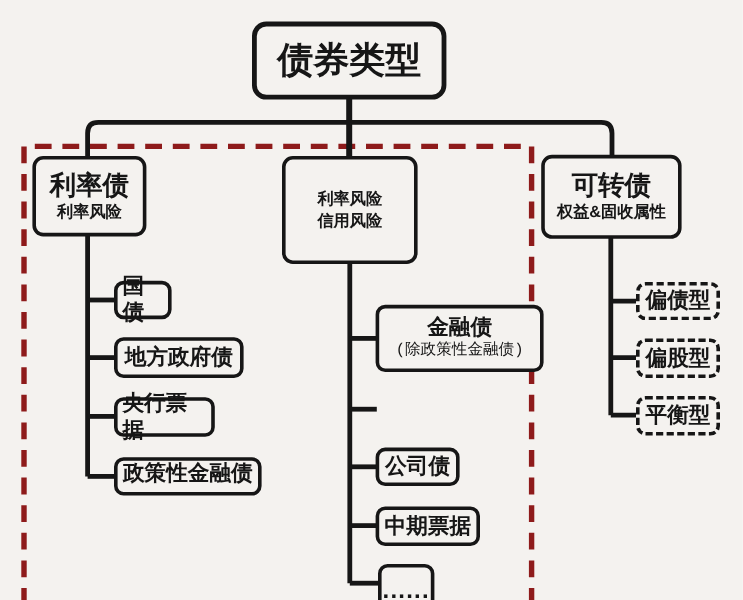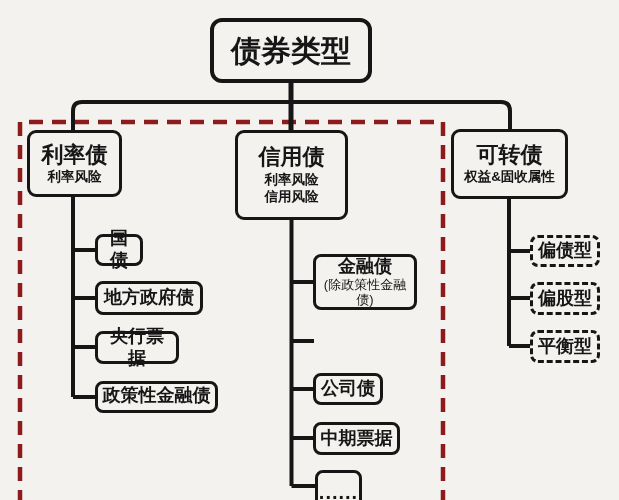--- a/index.html
+++ b/index.html
@@ -28,21 +28,21 @@
     position:absolute;
     box-sizing:border-box;
     background:var(--bg);
     border:3px solid var(--line);
     border-radius:9px;
     color:var(--text);
     display:flex;
     flex-direction:column;
     align-items:center;
     justify-content:center;
-    text-align:center;
+    text-align:left;
     line-height:1.2;
   }
   .root{
     left:210px;top:18px;width:162px;height:65px;
     border-width:4px;border-radius:12px;
     font-size:30px;font-weight:700;
   }
   .branch .t{font-weight:700;font-size:22px;}
   .branch .s{font-weight:700;font-size:13.5px;line-height:1.3;}
   .branch-rate{left:27px;top:130px;width:95px;height:67px;}
@@ -54,21 +54,21 @@
     border-radius:8px;
     padding:0 4px;
   }
   .leaf .note{font-size:13px;font-weight:400;line-height:1.15;}
 
   .l0{left:95px;top:234px;width:48px;height:32px;}
   .l1{left:95px;top:281px;width:108px;height:34px;}
   .l2{left:95px;top:331px;width:84px;height:33px;}
   .l3{left:95px;top:381px;width:123px;height:32px;font-family:Liberation Mono, monospace;}
 
-  .m0{left:313px;top:254px;width:104px;height:56px;}
+  .m0{left:313px;top:254px;width:140px;height:56px;font-family:Liberation Mono, monospace;}
   .m1{left:313px;top:325px;width:70px;height:32px;}
   .m2{left:313px;top:373px;width:70px;height:32px;}
   .m3{left:313px;top:422px;width:87px;height:33px;}
   .m4{left:315px;top:470px;width:47px;height:44px;font-size:20px;font-weight:700;letter-spacing:1px;}
 
   .dashedleaf{border-style:dashed;}
   .r0{left:530px;top:235px;width:70px;height:32px;}
   .r1{left:530px;top:282px;width:70px;height:33px;}
   .r2{left:530px;top:330px;width:70px;height:33px;}
 </style>
@@ -119,21 +119,20 @@
     <span>国债</span>
   </div>
   <div class="node leaf l2">
     <span>央行票据</span>
   </div>
   <div class="node leaf l3">
     <span>政策性金融债</span>
   </div>
 
   <div class="node branch branch-credit">
-    <span class="t">信用债</span>
     <span class="s">利率风险</span>
     <span class="s">信用风险</span>
   </div>
   <div class="node leaf m0">
     <span>金融债</span>
     <span class="note">(除政策性金融债)</span>
   </div>
   <div class="node leaf m2">
     <span>公司债</span>
   </div>

